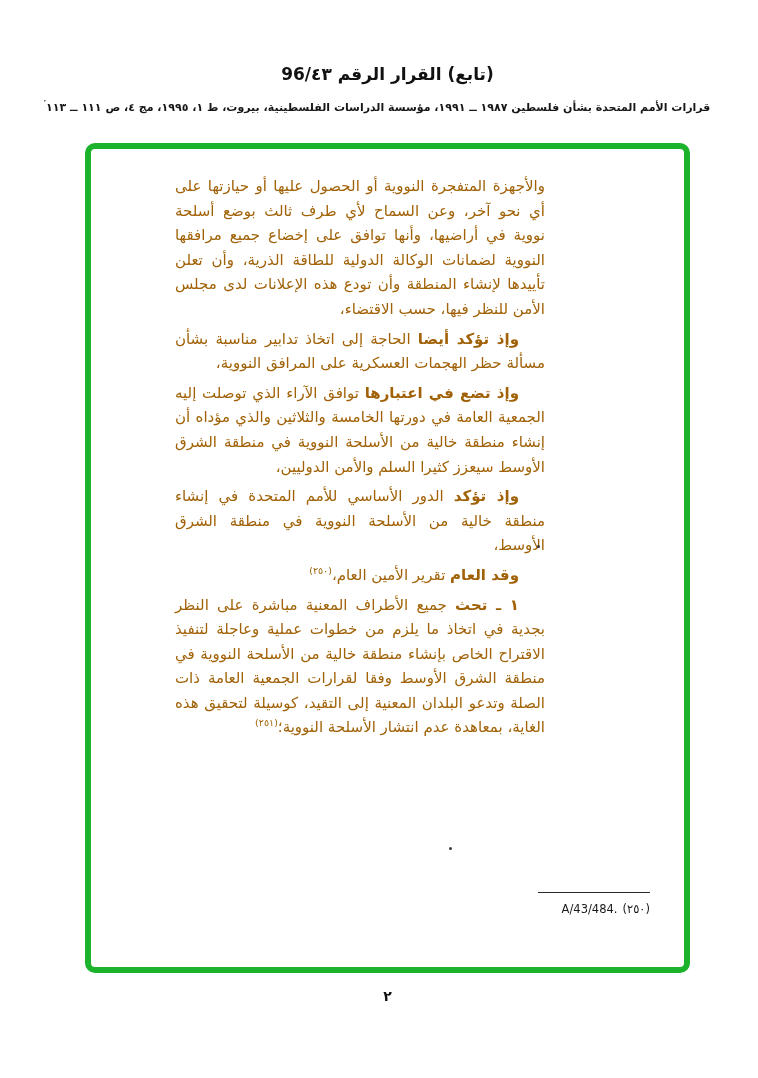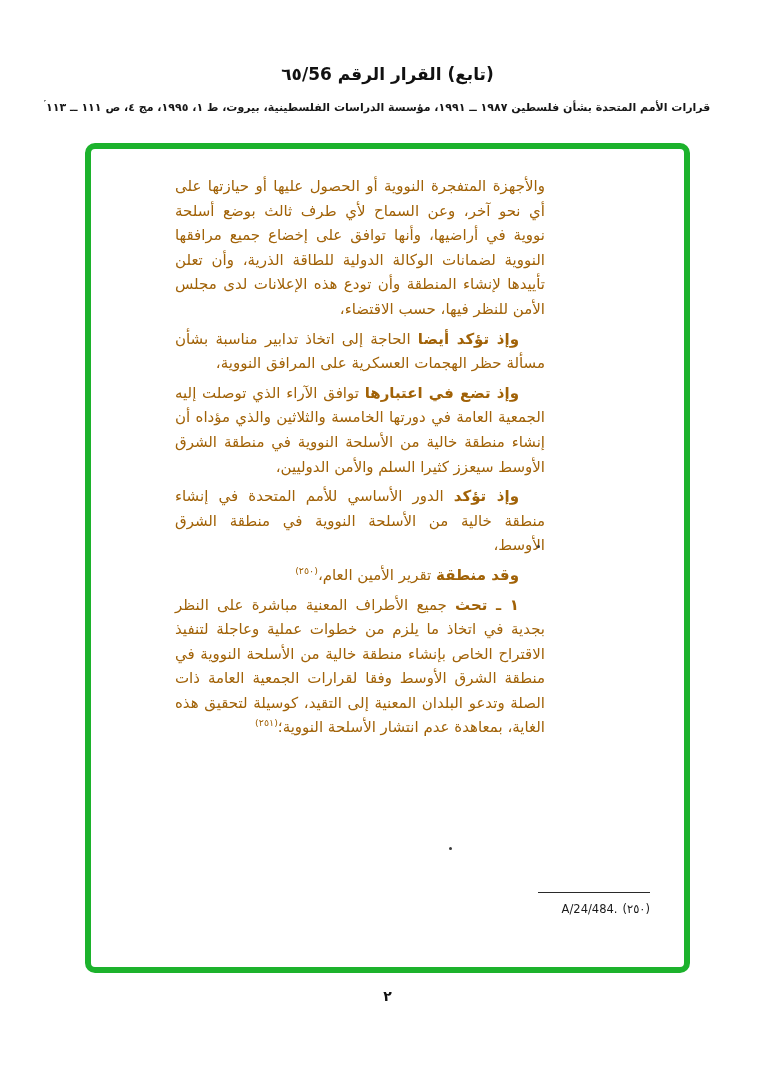--- a/index.html
+++ b/index.html
@@ -69,43 +69,43 @@
 
   .artifact-dot {
     position:absolute; background:#3a3a3a; border-radius:50%;
   }
   .dot-1 { left:537px; top:545px; width:3px; height:3px; }
   .dot-2 { left:449px; top:847px; width:3px; height:3px; }
 </style>
 </head>
 <body>
 
-<div class="header-title">(تابع) القرار الرقم ٦٥/56</div>
+<div class="header-title">(تابع) القرار الرقم 96/٤٣</div>
 
 <div class="citation-line"><span>قرارات الأمم المتحدة بشأن فلسطين ١٩٨٧ ــ ١٩٩١، مؤسسة الدراسات الفلسطينية، بيروت، ط ١، ١٩٩٥، مج ٤، ص ١١١ ــ ١١٣</span><span class="citation-mark">′</span></div>
 
 <div class="decision-frame"></div>
 
 <div class="document-body">
   <p class="para"><span class="pfx"></span><span class="lead"></span><span>والأجهزة المتفجرة النووية أو الحصول عليها أو حيازتها على أي نحو آخر، وعن السماح لأي طرف ثالث بوضع أسلحة نووية في أراضيها، وأنها توافق على إخضاع جميع مرافقها النووية لضمانات الوكالة الدولية للطاقة الذرية، وأن تعلن تأييدها لإنشاء المنطقة وأن تودع هذه الإعلانات لدى مجلس الأمن للنظر فيها، حسب الاقتضاء،</span><sup class="fref"></sup></p>
 
 
   <p class="para indent"><span class="pfx"></span><span class="lead">وإذ تؤكد أيضا</span><span> الحاجة إلى اتخاذ تدابير مناسبة بشأن مسألة حظر الهجمات العسكرية على المرافق النووية،</span><sup class="fref"></sup></p>
 
   <p class="para indent"><span class="pfx"></span><span class="lead">وإذ تضع في اعتبارها</span><span> توافق الآراء الذي توصلت إليه الجمعية العامة في دورتها الخامسة والثلاثين والذي مؤداه أن إنشاء منطقة خالية من الأسلحة النووية في منطقة الشرق الأوسط سيعزز كثيرا السلم والأمن الدوليين،</span><sup class="fref"></sup></p>
 
 
   <p class="para indent"><span class="pfx"></span><span class="lead">وإذ تؤكد</span><span> الدور الأساسي للأمم المتحدة في إنشاء منطقة خالية من الأسلحة النووية في منطقة الشرق الأوسط،</span><sup class="fref"></sup></p>
 
-  <p class="para indent"><span class="pfx"></span><span class="lead">وقد منطقة</span><span> تقرير الأمين العام،</span><sup class="fref">(٢٥٠)</sup></p>
+  <p class="para indent"><span class="pfx"></span><span class="lead">وقد العام</span><span> تقرير الأمين العام،</span><sup class="fref">(٢٥٠)</sup></p>
 
   <p class="para indent"><span class="pfx">١ ـ </span><span class="lead">تحث</span><span> جميع الأطراف المعنية مباشرة على النظر بجدية في اتخاذ ما يلزم من خطوات عملية وعاجلة لتنفيذ الاقتراح الخاص بإنشاء منطقة خالية من الأسلحة النووية في منطقة الشرق الأوسط وفقا لقرارات الجمعية العامة ذات الصلة وتدعو البلدان المعنية إلى التقيد، كوسيلة لتحقيق هذه الغاية، بمعاهدة عدم انتشار الأسلحة النووية؛</span><sup class="fref">(٢٥١)</sup></p>
 </div>
 
 <div class="artifact-dot dot-1"></div>
 <div class="artifact-dot dot-2"></div>
 
 <div class="footnotes">
   <div class="fn-divider"></div>
-  <div class="fn-row"><span class="fn-marker">(٢٥٠)</span><span class="fn-latin">A/24/484.</span><span></span></div>
+  <div class="fn-row"><span class="fn-marker">(٢٥٠)</span><span class="fn-latin">A/43/484.</span><span></span></div>
 </div>
 
 <div class="page-number">٢</div>
 
 </body></html>

